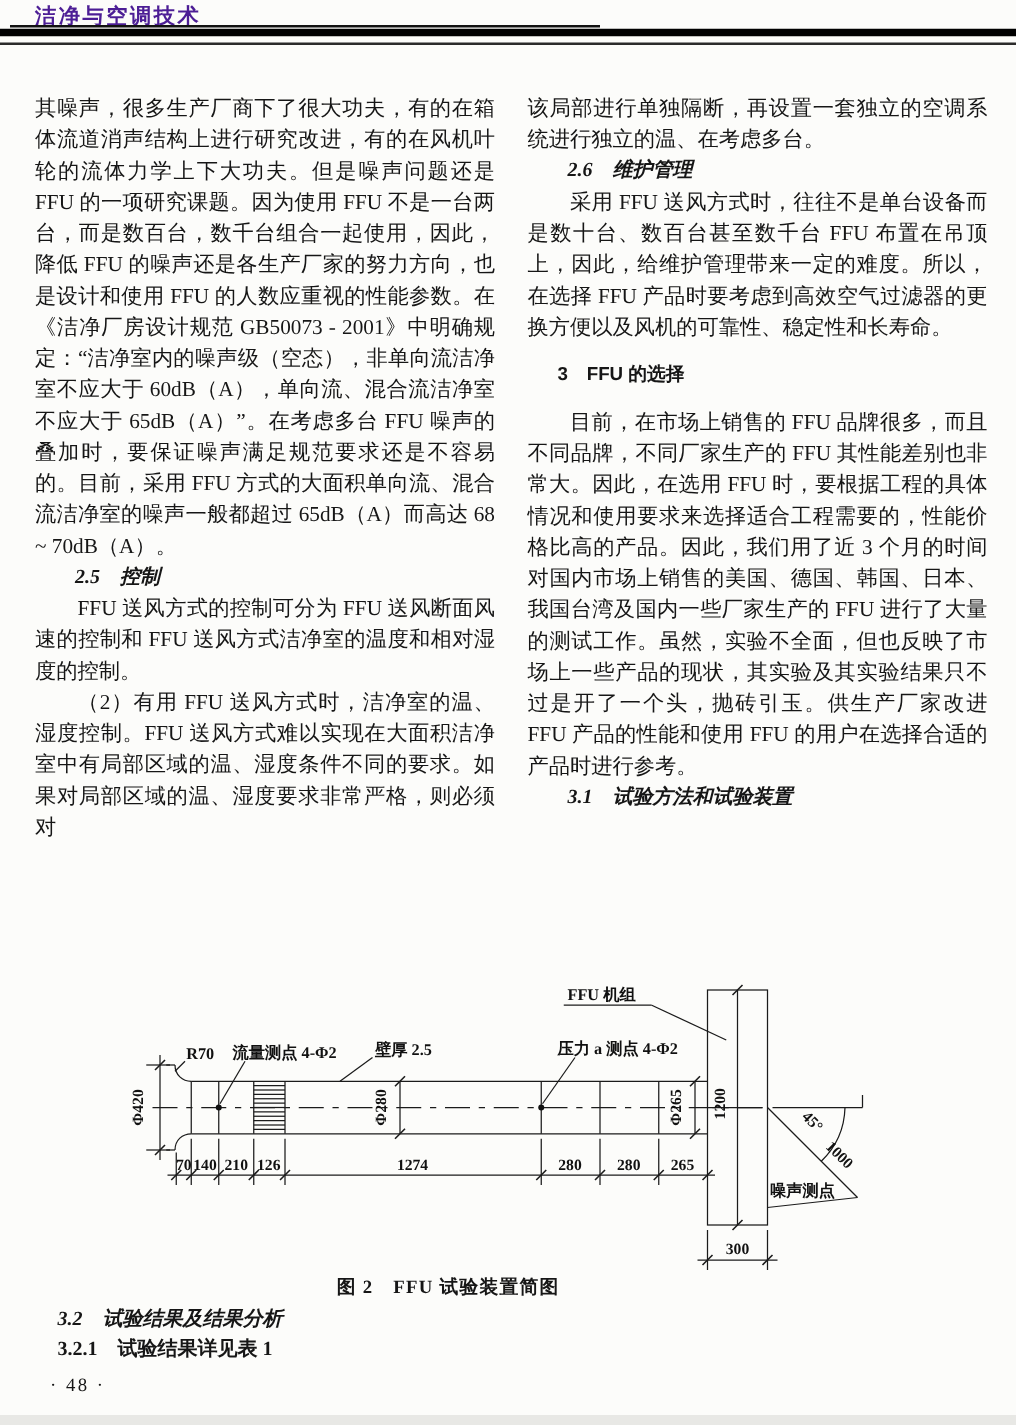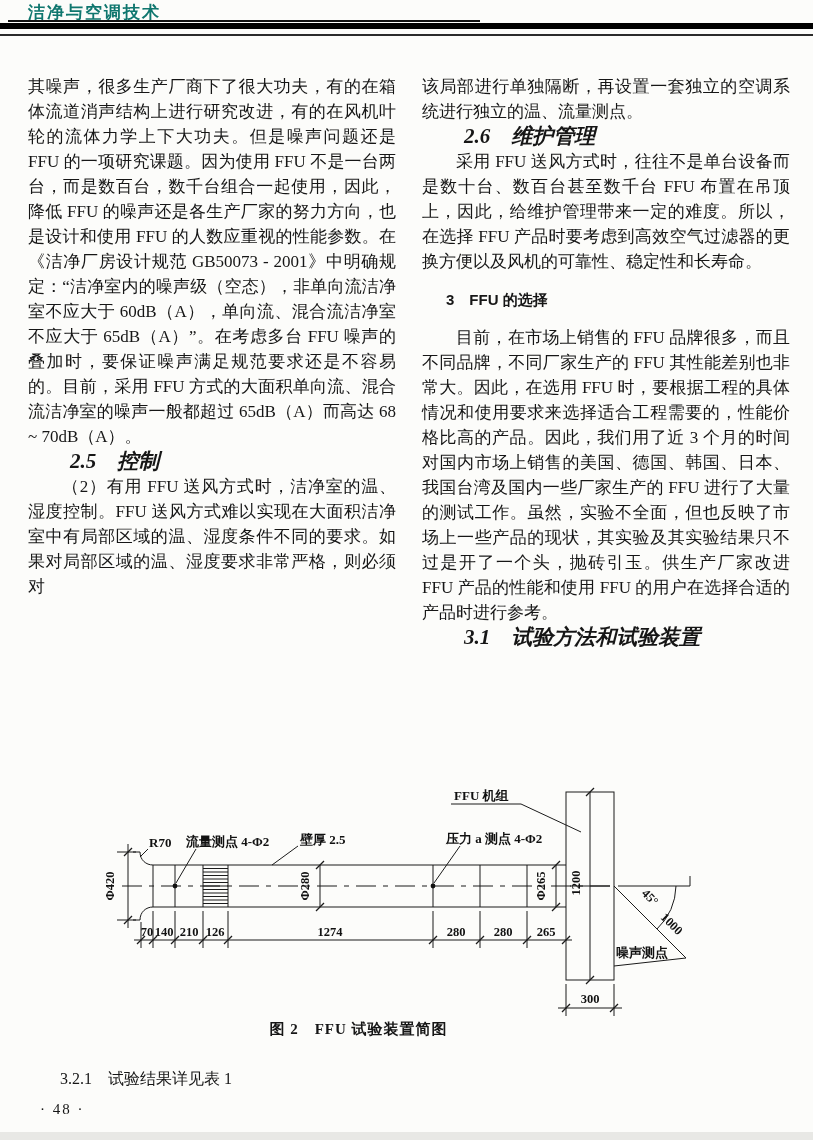--- a/index.html
+++ b/index.html
@@ -1,68 +1,69 @@
 <!DOCTYPE html>
 <html><head>
 <meta charset="utf-8">
 <style>
   html,body{margin:0;padding:0;background:#cfcfcd;}
   #page{position:relative;width:813px;height:1140px;background:#fcfcfa;overflow:hidden;
         font-family:"Liberation Serif","DejaVu Serif",serif;color:#161616;}
   .abs{position:absolute;}
   
   #journal-title{left:28px;top:1px;font-family:"Liberation Sans","DejaVu Sans",sans-serif;
-                 font-weight:bold;font-size:17px;letter-spacing:2px;color:#0f766e;}
+                 font-weight:bold;font-size:17px;letter-spacing:2px;color:#4c1d95;}
   #rule-under-title{left:8px;top:20px;width:472px;height:2px;background:#111;}
   #rule-thick{left:0;top:23px;width:813px;height:6px;background:#000;}
   #rule-thin{left:0;top:34px;width:813px;height:2px;background:#2b2b2b;}
   
   .col{position:absolute;top:40px;width:368px;font-size:17px;line-height:25px;
        text-align:justify;text-justify:inter-ideograph;}
   #left-col{left:28px;}
   #right-col{left:422px;}
   .col p{margin:0;text-indent:2em;}
   .col p.noindent{text-indent:0;margin-top:34px;}
-  .subhead{font-weight:bold;font-style:italic;font-size:21px;}
+  .subhead{font-weight:bold;font-style:italic;font-size:16px;}
   .mainhead{font-family:"Liberation Sans","DejaVu Sans",sans-serif;font-weight:bold;
             font-size:15px;text-indent:1.6em !important;margin:13px 0 13px 0 !important;}
   
   #figure-svg{left:0;top:780px;}
   #figure-svg line,#figure-svg path,#figure-svg rect{stroke:#1b1b1b;stroke-width:1;fill:none;}
   #figure-svg .tick{stroke-width:1.3;}
   #figure-svg text{fill:#111;stroke:none;font-family:"Liberation Serif","DejaVu Serif",serif;
                    font-weight:bold;font-size:12.5px;}
   #figure-svg text.lbl{font-size:13px;}
   #figure-svg .dot{fill:#111;stroke:none;}
   #figure-caption{left:0;top:1020px;width:717px;text-align:center;font-weight:bold;
                   font-size:15px;letter-spacing:1px;}
   
   #heading-3-2{left:46px;top:1045px;font-size:16px;font-weight:bold;font-style:italic;}
-  #heading-3-2-1{left:60px;top:1069px;font-size:16px;}
+  #heading-3-2-1{left:46px;top:1069px;font-size:16px;font-weight:bold;}
   #page-number{left:28px;top:1101px;font-size:15px;letter-spacing:2px;margin-left:12px;}
   #bottom-edge{left:0;top:1132px;width:813px;height:8px;background:#e8e8e5;}
 </style>
 </head>
 <body>
 
 <div id="page">
 
   <div class="abs" id="journal-title">洁净与空调技术</div>
   <div class="abs" id="rule-under-title"></div>
   <div class="abs" id="rule-thick"></div>
   <div class="abs" id="rule-thin"></div>
 
   <div class="col" id="left-col">
     <p class="noindent">其噪声，很多生产厂商下了很大功夫，有的在箱体流道消声结构上进行研究改进，有的在风机叶轮的流体力学上下大功夫。但是噪声问题还是 FFU 的一项研究课题。因为使用 FFU 不是一台两台，而是数百台，数千台组合一起使用，因此，降低 FFU 的噪声还是各生产厂家的努力方向，也是设计和使用 FFU 的人数应重视的性能参数。在《洁净厂房设计规范 GB50073 - 2001》中明确规定：“洁净室内的噪声级（空态），非单向流洁净室不应大于 60dB（A），单向流、混合流洁净室不应大于 65dB（A）”。在考虑多台 FFU 噪声的叠加时，要保证噪声满足规范要求还是不容易的。目前，采用 FFU 方式的大面积单向流、混合流洁净室的噪声一般都超过 65dB（A）而高达 68 ~ 70dB（A）。</p>
     <p class="subhead">2.5　控制</p>
+    <p>FFU 送风方式的控制可分为 FFU 送风断面风速的控制和 FFU 送风方式洁净室的温度和相对湿度的控制。</p>
     <p>（2）有用 FFU 送风方式时，洁净室的温、湿度控制。FFU 送风方式难以实现在大面积洁净室中有局部区域的温、湿度条件不同的要求。如果对局部区域的温、湿度要求非常严格，则必须对</p>
   </div>
 
   <div class="col" id="right-col">
-    <p class="noindent">该局部进行单独隔断，再设置一套独立的空调系统进行独立的温、流量测点。</p>
+    <p class="noindent">该局部进行单独隔断，再设置一套独立的空调系统进行独立的温、在考虑多台。</p>
     <p class="subhead">2.6　维护管理</p>
     <p>采用 FFU 送风方式时，往往不是单台设备而是数十台、数百台甚至数千台 FFU 布置在吊顶上，因此，给维护管理带来一定的难度。所以，在选择 FFU 产品时要考虑到高效空气过滤器的更换方便以及风机的可靠性、稳定性和长寿命。</p>
     <p class="mainhead">3　FFU 的选择</p>
     <p>目前，在市场上销售的 FFU 品牌很多，而且不同品牌，不同厂家生产的 FFU 其性能差别也非常大。因此，在选用 FFU 时，要根据工程的具体情况和使用要求来选择适合工程需要的，性能价格比高的产品。因此，我们用了近 3 个月的时间对国内市场上销售的美国、德国、韩国、日本、我国台湾及国内一些厂家生产的 FFU 进行了大量的测试工作。虽然，实验不全面，但也反映了市场上一些产品的现状，其实验及其实验结果只不过是开了一个头，抛砖引玉。供生产厂家改进 FFU 产品的性能和使用 FFU 的用户在选择合适的产品时进行参考。</p>
     <p class="subhead">3.1　试验方法和试验装置</p>
   </div>
 
   <svg class="abs" id="figure-svg" width="813" height="245" viewBox="0 0 813 245">
 
     <g>
@@ -201,17 +202,18 @@
       <line x1="298" y1="66" x2="272" y2="85"></line>
     </g>
     <g>
       <text class="lbl" x="446" y="63">压力 a 测点 4-Φ2</text>
       <line x1="460" y1="66" x2="434" y2="103"></line>
     </g>
   </svg>
 
   <div class="abs" id="figure-caption">图 2　FFU 试验装置简图</div>
 
+  <div class="abs subhead" id="heading-3-2">3.2　试验结果及结果分析</div>
   <div class="abs" id="heading-3-2-1">3.2.1　试验结果详见表 1</div>
   <div class="abs" id="page-number">· 48 ·</div>
   <div class="abs" id="bottom-edge"></div>
 
 </div>
 
 </body></html>

